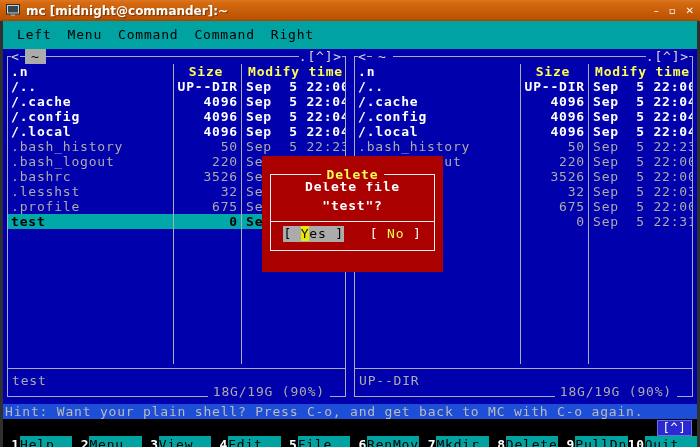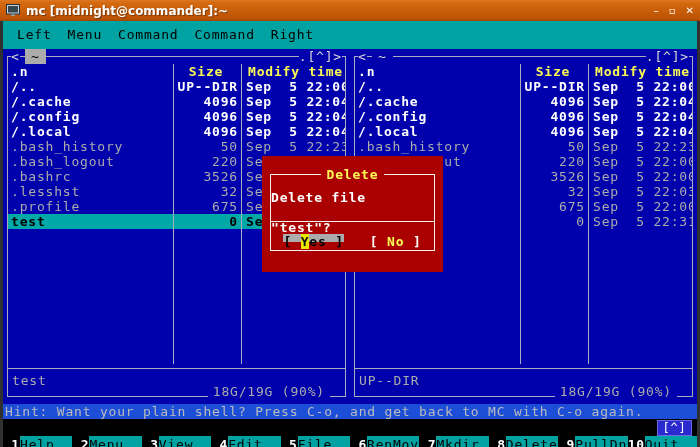--- a/index.html
+++ b/index.html
@@ -65,27 +65,27 @@
   .free{position:absolute; right:20px; top:335px; height:15px; line-height:15px;
     background:var(--blue); color:var(--gray); padding:0 5px; white-space:pre; z-index:2;}
   
   .dialog{position:absolute; left:259px; top:107px; width:181px; height:116px;
     background:var(--red); z-index:10;}
   .dlg-frame{position:absolute; left:8px; right:8px; top:18px; height:77px;
     border:1px solid #F0F0F0;}
   .dlg-title{position:absolute; top:-8px; left:50%; transform:translateX(-50%);
     background:var(--red); padding:0 6px; color:var(--yellow); font-weight:bold;
     height:15px; line-height:15px; white-space:pre;}
-  .dlg-msg{margin-top:15px; color:#fff; font-weight:bold;
+  .dlg-msg{margin-top:4px; text-align:center; color:#fff; font-weight:bold;
     height:15px; line-height:15px; white-space:pre;}
   .dlg-divider{position:absolute; left:-1px; right:-1px; top:46px;
     border-top:1px solid #F0F0F0;}
   .dlg-buttons{position:absolute; top:51px; left:0; right:0; display:flex;
     justify-content:center; gap:26px; height:16px; line-height:16px;}
-  .btn{white-space:pre; font-weight:bold; cursor:default;margin-top:8px;}
+  .btn{white-space:pre; font-weight:normal; cursor:default;}
   .btn-yes{background:var(--btn); color:#000;}
   .btn-yes .hot{background:#E9E900; color:#111;}
   .btn-no{color:#fff;}
   .btn-no .hot{color:var(--yellow);}
   
   .hintline{height:15px; line-height:15px; background:#1d4ed8; color:#BBBBBB;
     padding-left:2px; white-space:pre; overflow:hidden;}
   .cmdline{position:relative; height:17px; line-height:17px; background:#000;
     color:#C2C2C2; padding-left:3px; white-space:pre;}
   .scrollup{position:absolute; right:5px; top:1px; width:35px; height:16px;

